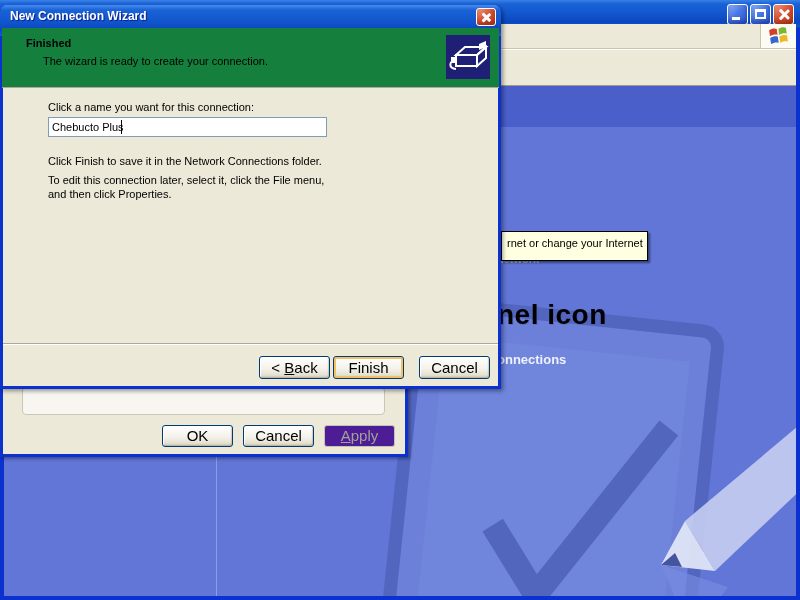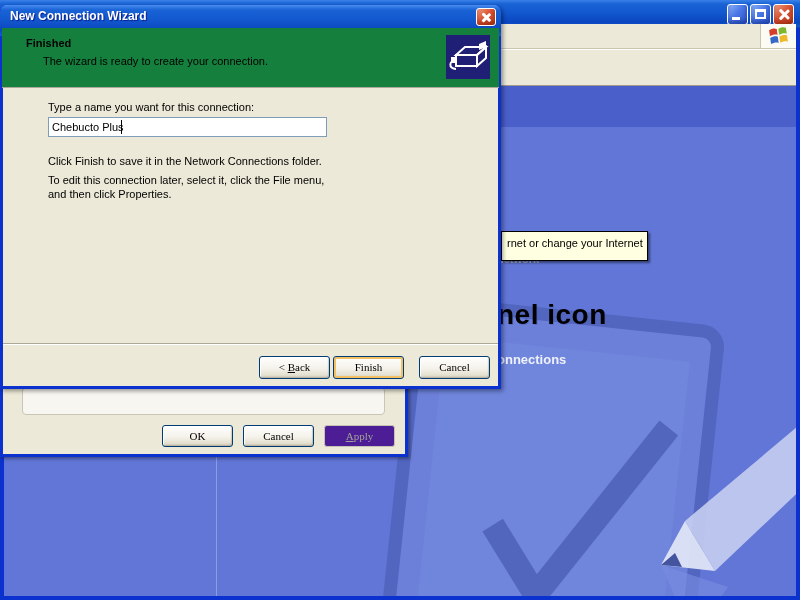--- a/index.html
+++ b/index.html
@@ -47,21 +47,21 @@
   
   .props-dialog{position:absolute;left:0;top:383px;width:408px;height:74px;z-index:20;
     border:3px solid var(--xp_border);border-top:none;background:var(--dialog_face);box-shadow:2px 2px 3px rgba(0,0,0,.35);}
   .group-box{position:absolute;left:19px;top:4px;width:363px;height:28px;background:#F7F6F1;border:1px solid #C9C6B4;border-radius:4px;}
   .props-btnrow{position:absolute;left:0;right:0;top:42px;height:22px;}
 
   
   .xpbtn{position:absolute;height:22px;width:71px;border:1px solid #003C74;border-radius:3px;
     background:linear-gradient(180deg,#FFFFFF 0%,#F4F2EA 55%,#E5E1D2 85%,#CFC8B6 100%);
     box-shadow:inset 1px 1px 0 rgba(255,255,255,.95),inset -1px -1px 1px rgba(150,140,120,.4);
-    font-family:Liberation Serif, serif;font-size:11px;text-align:center;line-height:20px;cursor:default;}
+    font-family:Liberation Sans, sans-serif;font-size:15px;text-align:center;line-height:20px;cursor:default;}
   .xpbtn.focused{box-shadow:inset 0 0 0 2px #F3C064,inset 1px 1px 0 rgba(255,255,255,.9);}
   .xpbtn.disabled{border-color:#C5C2B8;background:#4c1d95;box-shadow:none;color:#A3A198;text-align:center;}
   .accel{text-decoration:underline;}
 
   
   .wizard{position:absolute;left:0;top:5px;width:501px;height:384px;z-index:30;
     border:3px solid var(--xp_border);border-top:none;border-radius:7px 7px 0 0;
     background:var(--dialog_face);box-shadow:2px 2px 4px rgba(0,0,0,.4);}
   .wiz-titlebar{position:absolute;left:-3px;right:-3px;top:0;height:31px;border-radius:7px 7px 0 0;
     background:linear-gradient(180deg,#4A8BF0 0%,#1963D6 16%,#1257CE 50%,#0A46BE 82%,#1159CE 96%);
@@ -178,21 +178,21 @@
           <path d="M10 20 H31 V31 H10 Z"></path>
           <path d="M31 20 L40 12 V23 L31 31 Z"></path>
           <path d="M10 25 C3 25 2 34 10 34"></path>
         </g>
         <rect x="5" y="22" width="5" height="6" fill="#fff"></rect>
         <path d="M33 9 l7 -3 v6 l-7 3 z" fill="#fff"></path>
       </svg>
     </div>
   </div>
 
-  <div class="wiz-label">Type a name you want for this connection:</div>
+  <div class="wiz-label">Click a name you want for this connection:</div>
   <input class="wiz-input" type="text" value="Chebucto Plus" style="">
   <div class="wiz-caret"></div>
 
   <div class="wiz-hint1">Click Finish to save it in the Network Connections folder.</div>
   <div class="wiz-hint2a">To edit this connection later, select it, click the File menu,</div>
   <div class="wiz-hint2b">and then click Properties.</div>
 
   <div class="wiz-sep"></div>
 
   <div class="wiz-btnrow">

